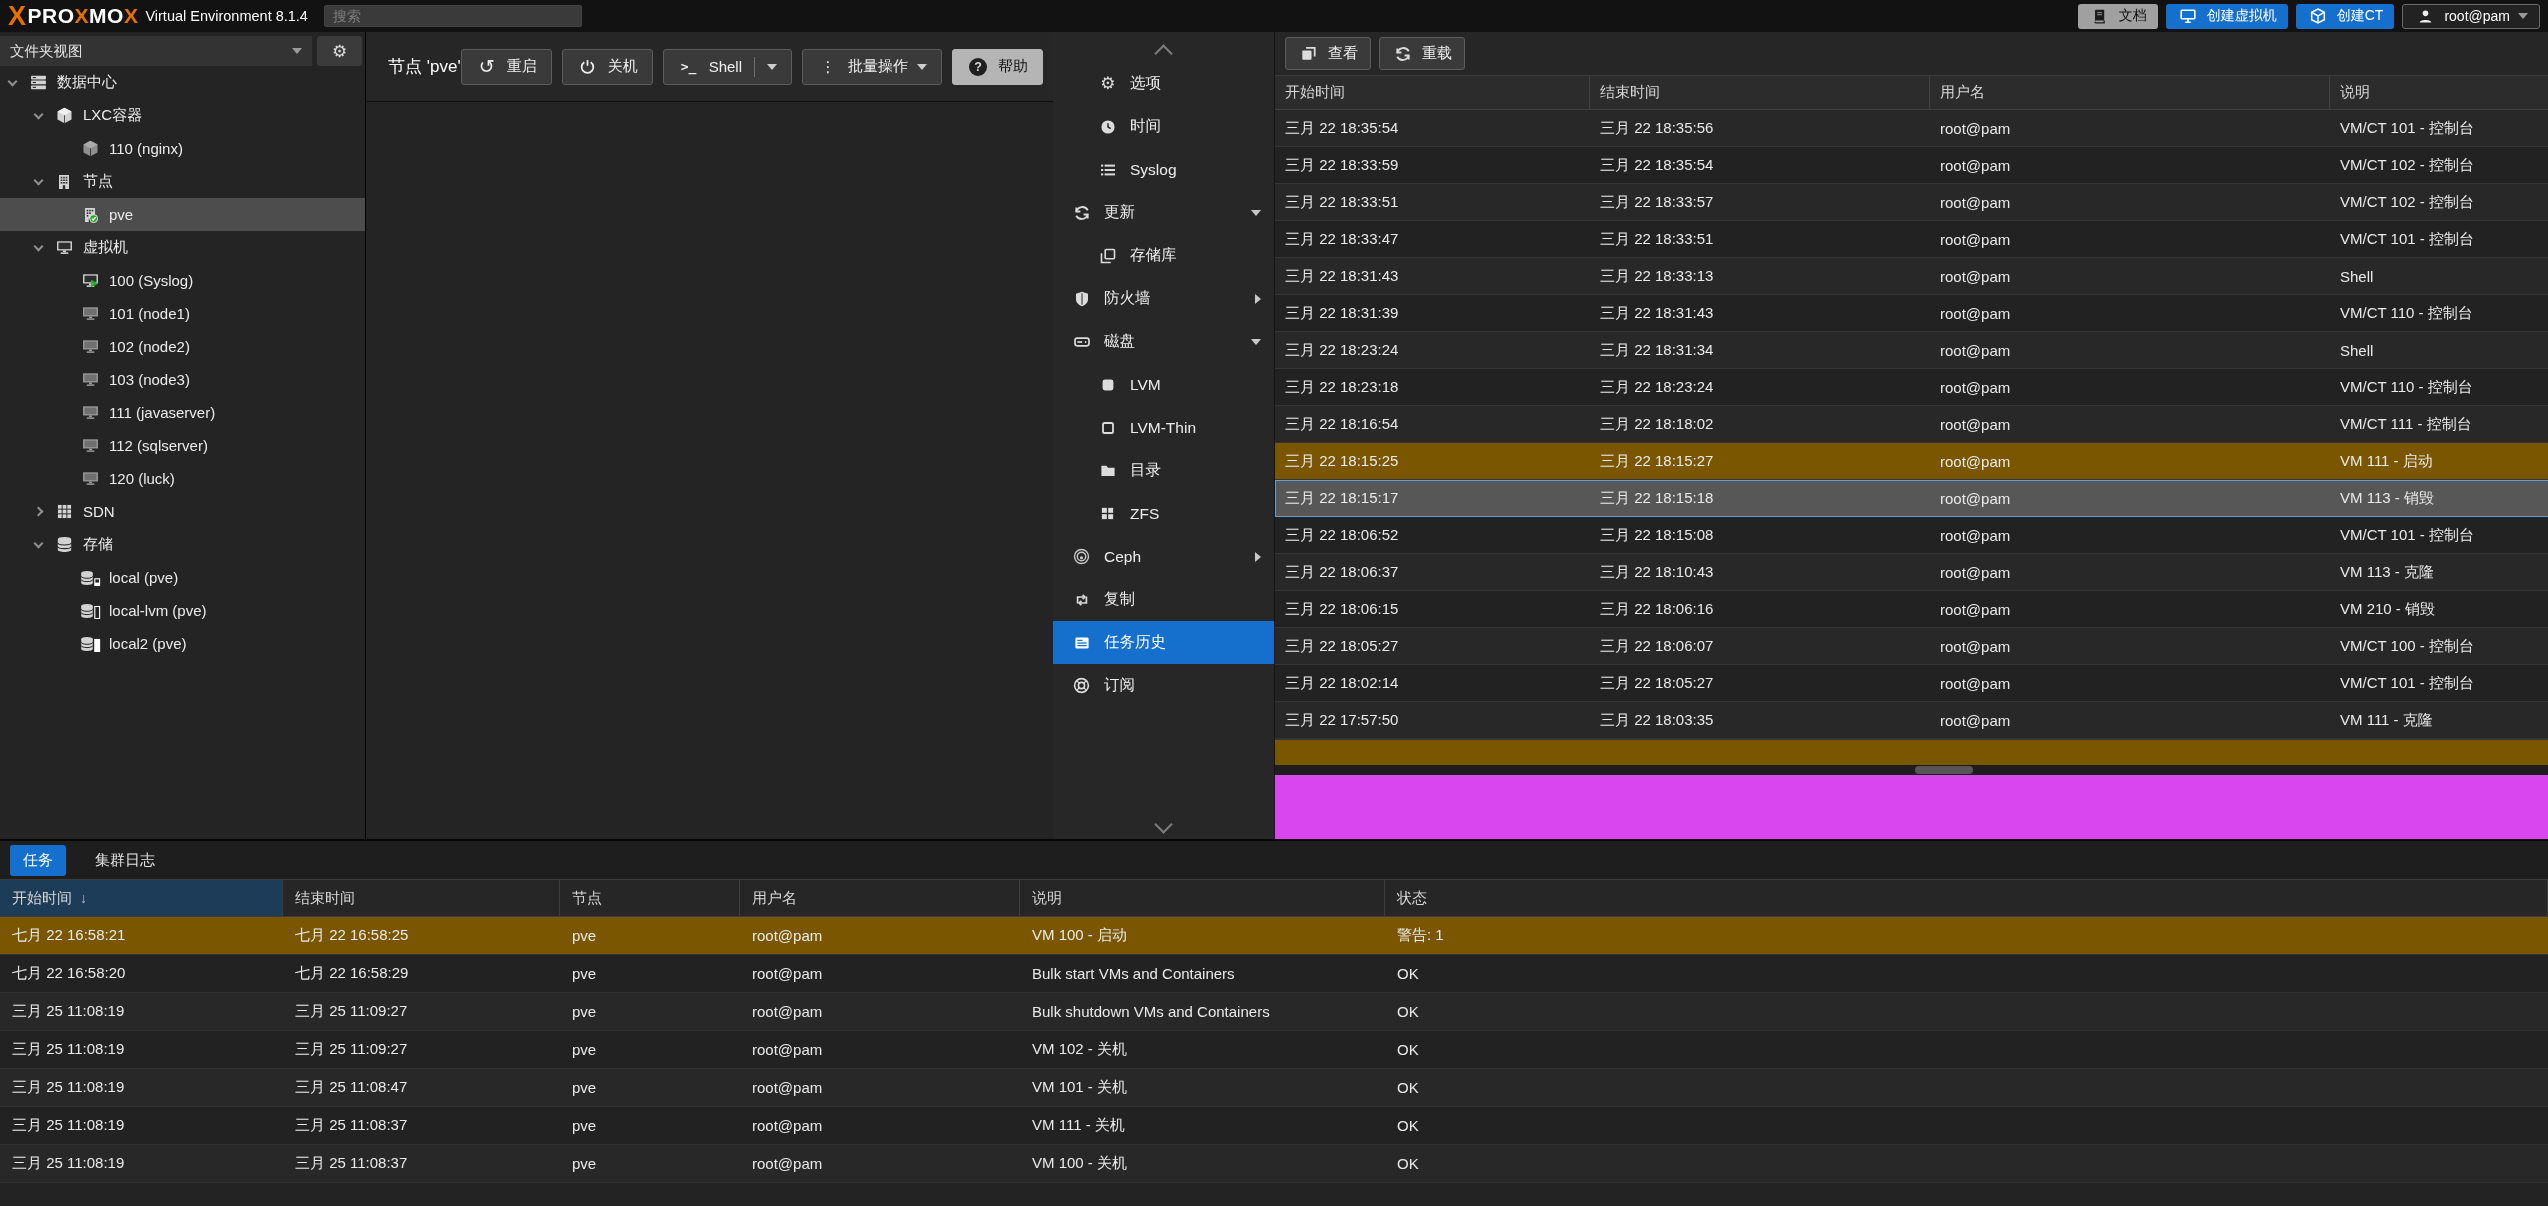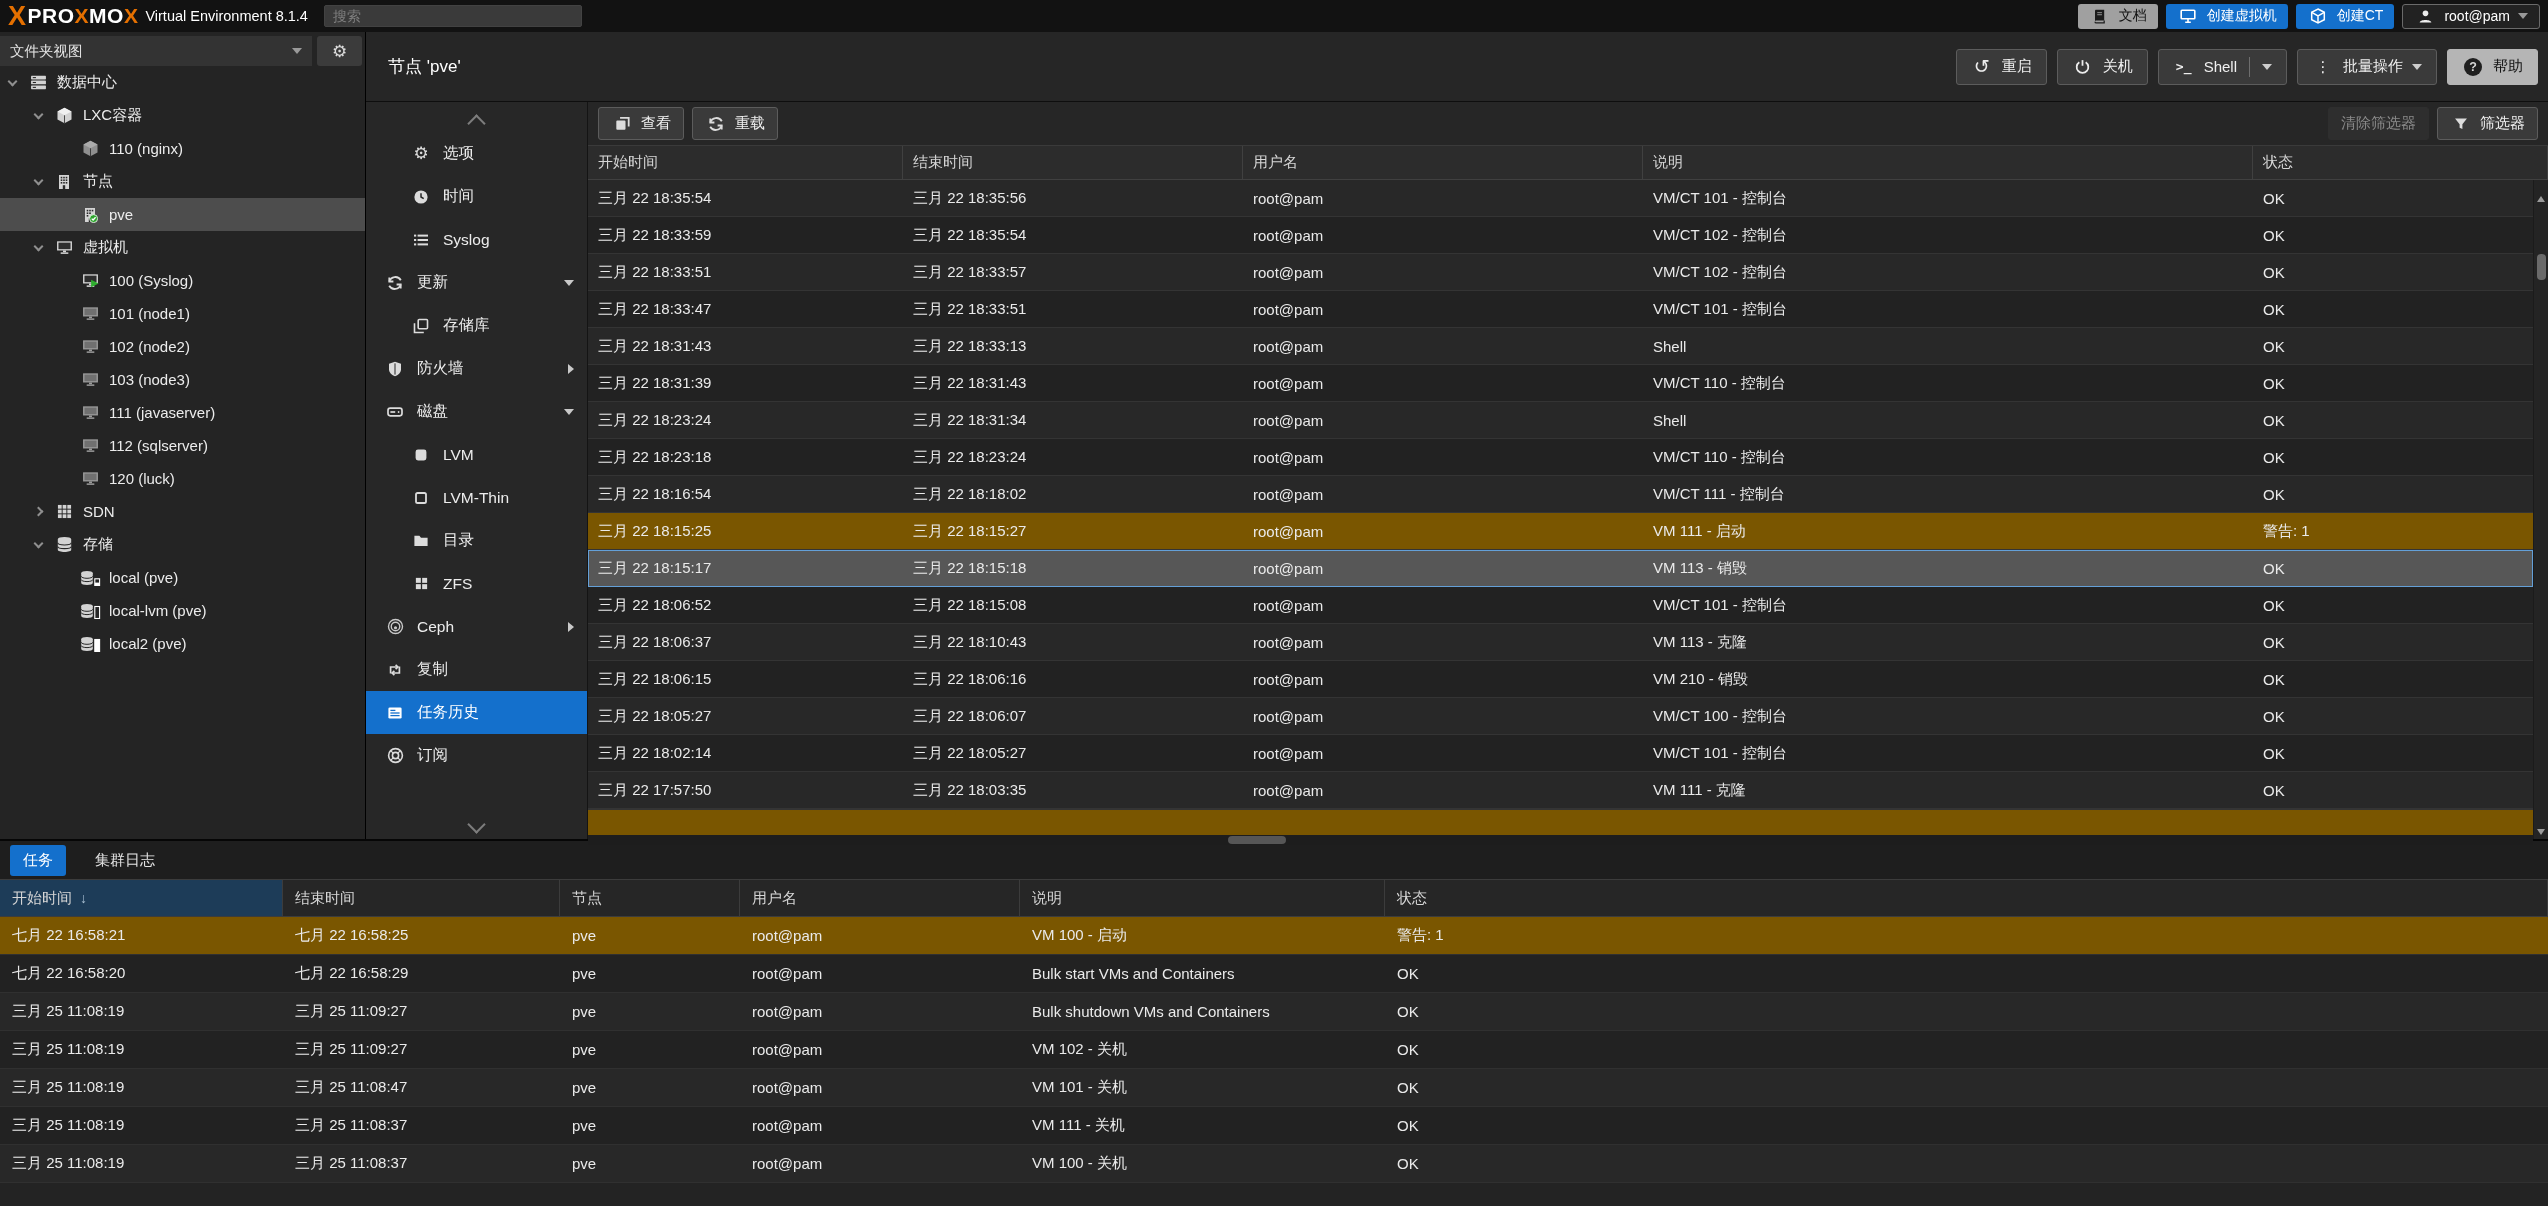--- a/index.html
+++ b/index.html
@@ -32,21 +32,21 @@
   .tree { }
   .tree-row { height:33px; display:flex; align-items:center; font-size:15px; gap:8px; color:#ececec; cursor:pointer; white-space:nowrap; }
   .tree-row.selected { background:#4d4d4d; }
   .twisty { width:13px; display:flex; justify-content:center; flex:none; }
   .schev { width:7px; height:7px; border-right:2px solid #8f8f8f; border-bottom:2px solid #8f8f8f; display:inline-block; }
   .schev.open { transform:rotate(45deg); margin-top:-3px; }
   .schev.closed { transform:rotate(-45deg); }
   .icn { width:22px; display:inline-flex; justify-content:center; align-items:center; flex:none; }
 
   
-  .workspace { flex:1; display:flex; flex-direction:column; min-width:0; background:#242424; }
+  .workspace { flex:1; display:flex; flex-direction:row; min-width:0; background:#242424; }
   .ws-header { height:70px; flex:none; display:flex; align-items:center; padding:0 10px 0 22px; border-bottom:1px solid #0e0e0e; background:#262626; }
   .ws-title { font-size:17px; color:#fff; }
   .ws-actions { margin-left:auto; display:flex; gap:10px; align-items:center; }
   .abtn { height:36px; display:inline-flex; align-items:center; gap:9px; padding:0 14px; background:#3a3a3a; border:1px solid #5c5c5c; border-radius:3px; font-size:15px; color:#f0f0f0; cursor:pointer; font-family:inherit; }
   .abtn.light { background:#b5b5b5; border-color:#b5b5b5; color:#141414; }
   .split-divider { width:1px; height:20px; background:#6e6e6e; margin:0 3px; }
   .caret-down { width:0; height:0; border-left:5px solid transparent; border-right:5px solid transparent; border-top:6px solid #cdcdcd; display:inline-block; }
   .caret-down.dim { border-top-color:#999; }
 
   .ws-body { flex:1; display:flex; min-height:0; }

